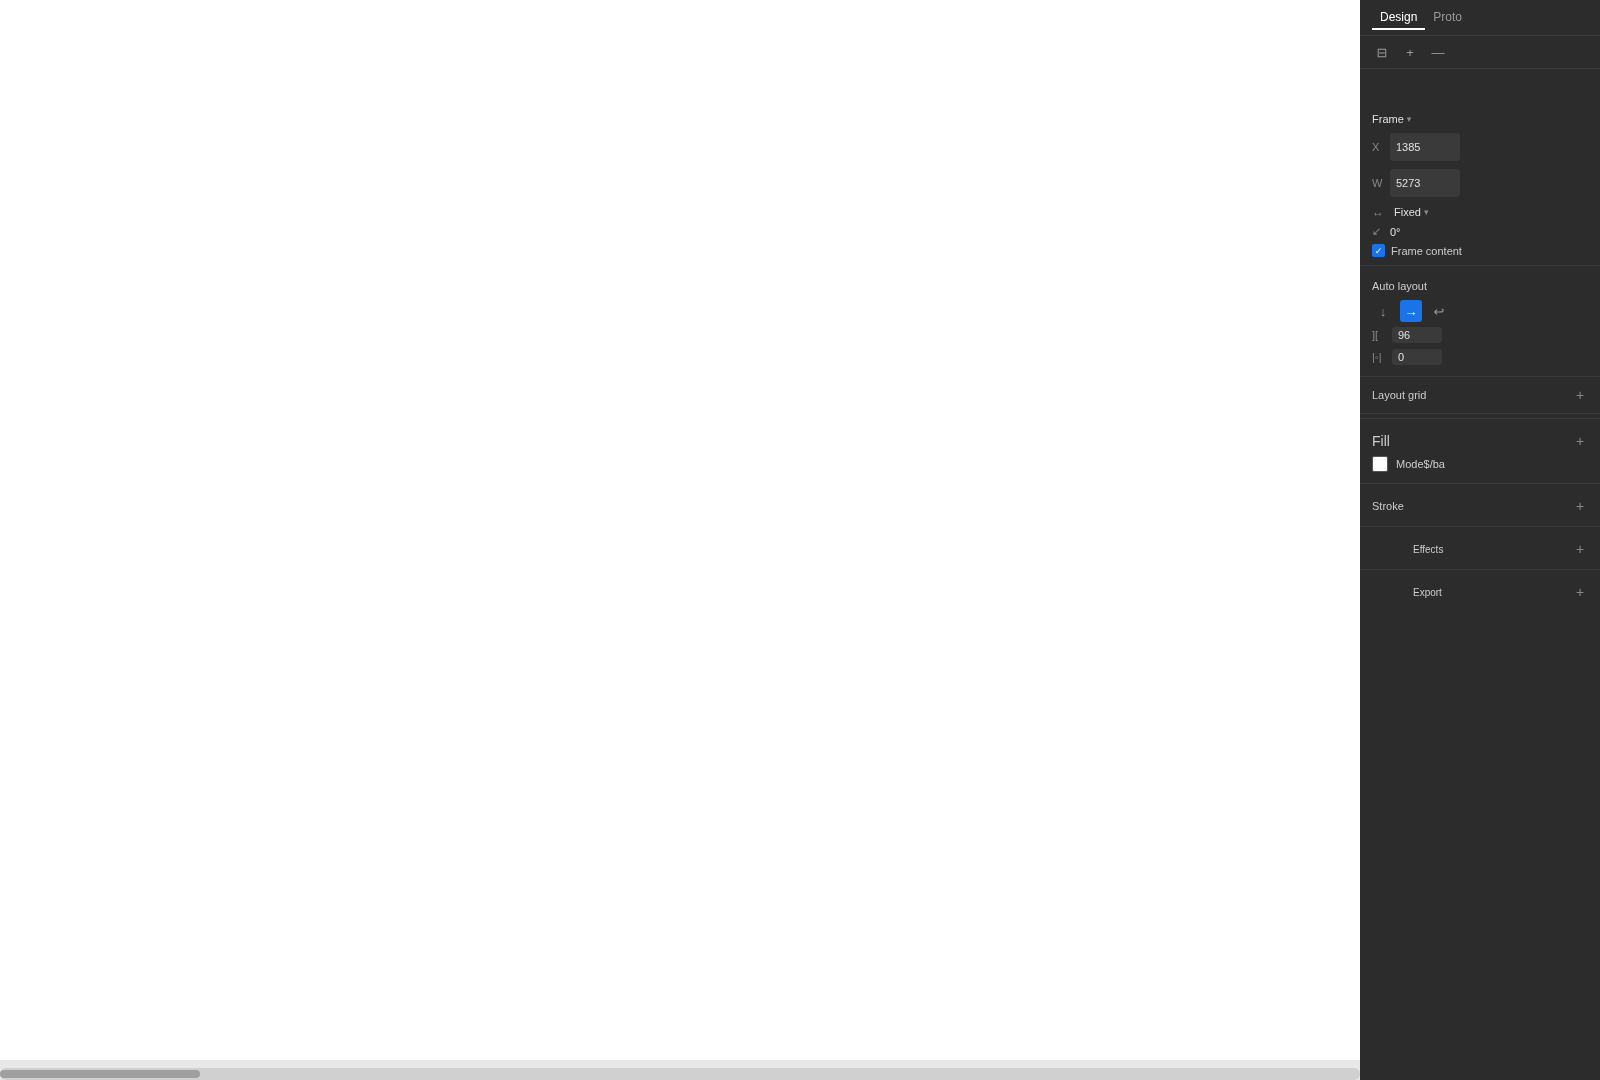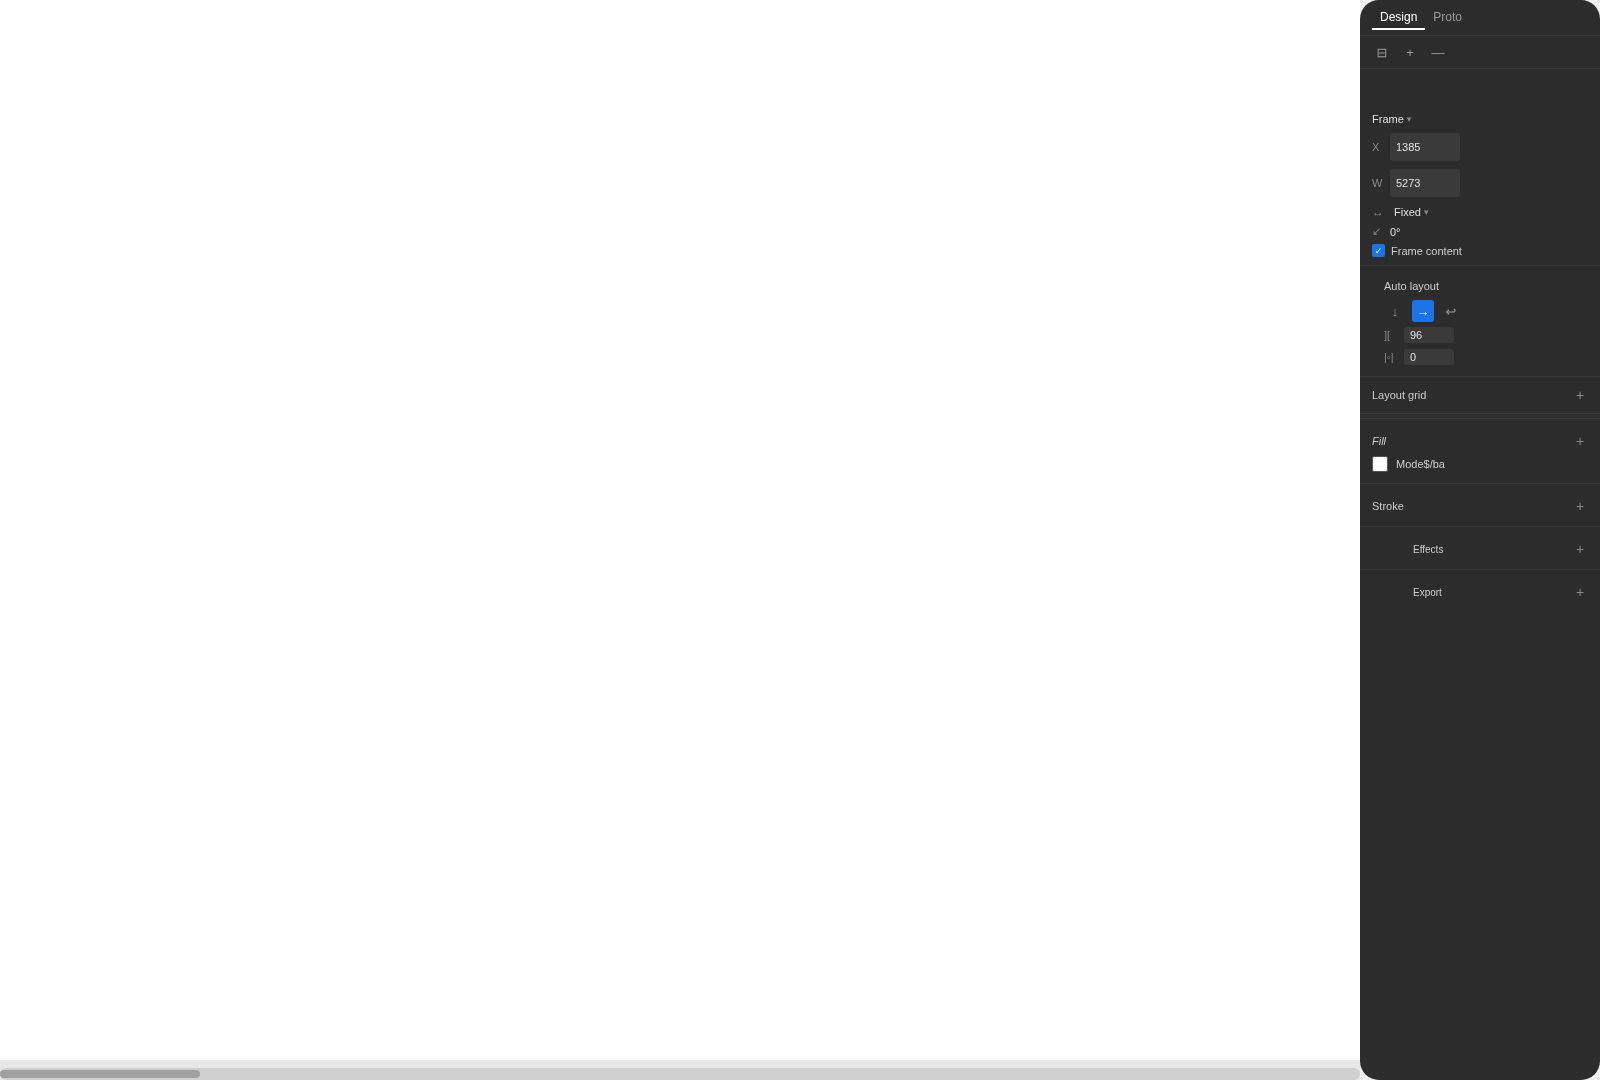--- a/index.html
+++ b/index.html
@@ -48,21 +48,20 @@
     .right-panel {
       width: 240px;
       height: 1080px;
       background: #2c2c2c;
       color: #e0e0e0;
       display: flex;
       flex-direction: column;
       font-size: 11px;
       overflow: hidden;
       position: relative;
-      border-radius: 19px;
     }
 
     
     .tabs-row {
       display: flex;
       align-items: center;
       padding: 0 12px;
       height: 36px;
       border-bottom: 1px solid #3a3a3a;
       flex-shrink: 0;
@@ -194,21 +193,21 @@
 
     
     .divider {
       height: 1px;
       background: #3a3a3a;
       margin: 4px 0;
     }
 
     
     .auto-layout-section {
-      padding: 4px 12px;
+      padding: 4px 0;
     }
     .auto-layout-header {
       display: flex;
       align-items: center;
       padding: 6px 12px;
     }
     .auto-layout-title {
       font-size: 11px;
       color: #ccc;
       font-weight: 500;
@@ -309,23 +308,22 @@
       padding: 4px 0;
     }
     .fill-header {
       display: flex;
       align-items: center;
       justify-content: space-between;
       padding: 6px 12px 4px;
     }
     .fill-title {
       color: #ccc;
-      font-size: 11px;
+      font-size: 14px;
       font-weight: 500;
-      font-style: italic;
     }
     .fill-item {
       display: flex;
       align-items: center;
       padding: 3px 12px;
       gap: 8px;
     }
     .color-swatch {
       width: 16px;
       height: 16px;

